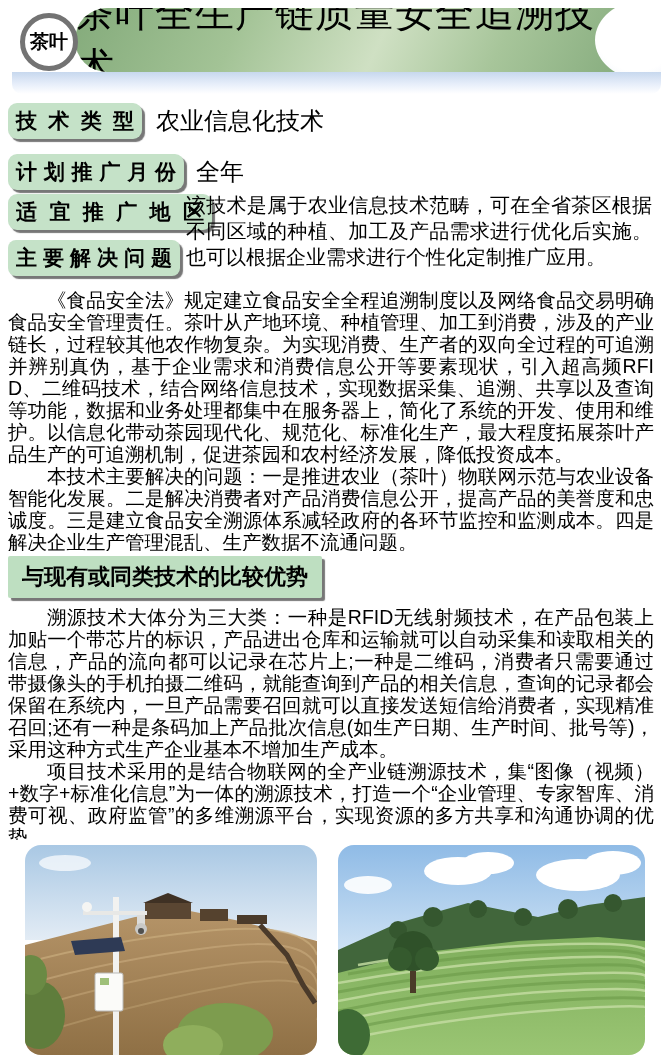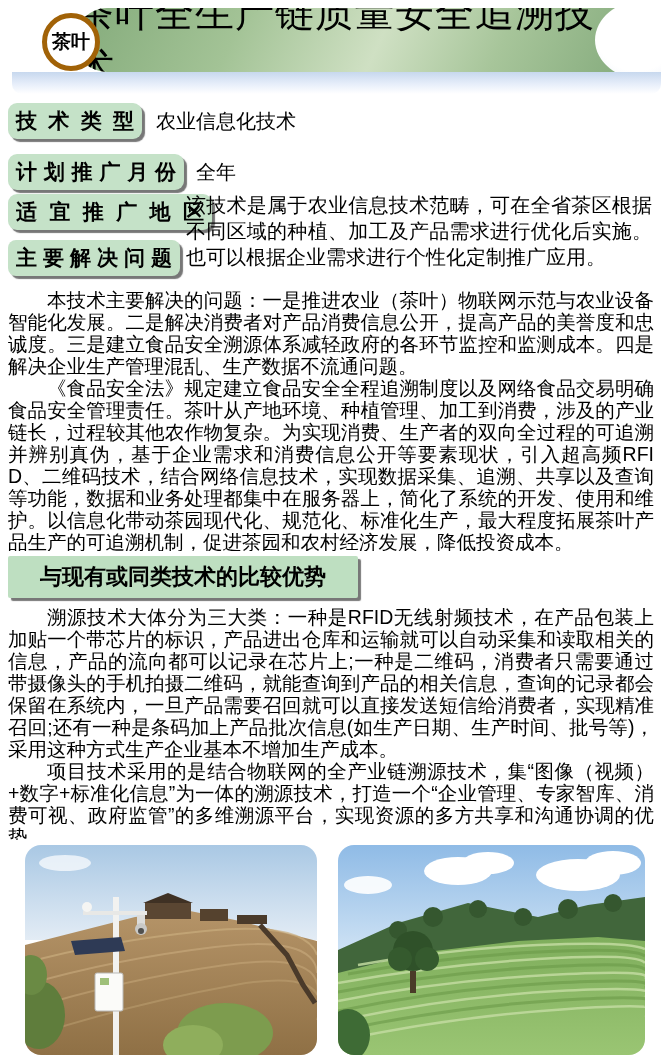--- a/index.html
+++ b/index.html
@@ -22,58 +22,58 @@
     position:absolute; right:-34px; top:50%; transform:translateY(-50%);
     width:100px; height:80px; border-radius:50%;
     background:radial-gradient(circle at 42% 35%, #ffffff 55%, #e2ebf6 100%);
   }
   .reflection {
     position:absolute; left:12px; right:0; top:72px; height:22px;
     background:linear-gradient(180deg,#c7d8ee 0%,#e7eefa 55%,#ffffff 100%);
     border-radius:0 0 10px 10px;
   }
   .badge {
-    position:absolute; left:42px; top:13px; width:58px; height:58px;
-    background:#ffffff; border:5px solid #a16207; border-radius:50%;
+    position:absolute; left:20px; top:13px; width:58px; height:58px;
+    background:#ffffff; border:5px solid #737373; border-radius:50%;
     display:flex; align-items:center; justify-content:center;
     font-size:19px; font-weight:700; color:#000; z-index:3;
   }
 
   
   .label-box {
     position:absolute; left:8px; height:36px;
     background:#c5e2c8; border-radius:9px;
     box-shadow:3px 3px 1px rgba(95,95,95,0.85);
     font-size:21px; font-weight:600; line-height:36px;
     padding:0 8px; text-align:justify; text-align-last:justify; color:#000;
   }
   .label-square { border-radius:8px; }
   .field-value {
-    position:absolute; font-size:20px; font-weight:500; color:#000;
+    position:absolute; font-size:24px; font-weight:500; color:#000;
     line-height:36px; white-space:nowrap;
   }
   .field3-text {
     position:absolute; left:186px; top:192px; width:466px;
     font-size:20px; line-height:26px; text-align:justify; word-break:break-all; color:#000;
   }
 
   
   .bodyblock { position:absolute; left:8px; width:646px; overflow:hidden; }
   .bodyblock p {
     font-size:19.5px; line-height:22px; text-align:justify;
     text-indent:2em; word-break:break-all; color:#000;
   }
   #intro-block { top:289px; height:262px; }
   #compare-block { top:606px; height:234px; }
 
   .section-header {
     position:absolute; left:8px; top:556px; height:42px;
     background:#bedfc1; border-radius:2px;
     box-shadow:3px 3px 1px rgba(95,95,95,0.85);
-    font-size:22px; font-weight:700; line-height:42px; padding:0 32px; color:#000;
+    font-size:22px; font-weight:700; line-height:42px; padding:0 14px; color:#000;
   }
 
   
   .photo { position:absolute; top:845px; height:210px; border-radius:16px; overflow:hidden; }
   #photo-left { left:25px; width:292px; }
   #photo-right { left:338px; width:307px; }
   .photo svg { display:block; width:100%; height:100%; }
 </style>
 </head>
 <body>
@@ -91,22 +91,22 @@
   <div class="field-value" style="left:156px; top:103px;">农业信息化技术</div>
 
   <div class="label-box" style="top:154px; width:176px;">计划推广月份</div>
   <div class="field-value" style="left:196px; top:154px;">全年</div>
 
   <div class="label-box" style="top:194px; width:204px;">适宜推广地区</div>
   <div class="label-box label-square" style="top:240px; width:172px;">主要解决问题</div>
   <div class="field3-text">该技术是属于农业信息技术范畴，可在全省茶区根据不同区域的种植、加工及产品需求进行优化后实施。也可以根据企业需求进行个性化定制推广应用。</div>
 
   <div class="bodyblock" id="intro-block">
+    <p>《食品安全法》规定建立食品安全全程追溯制度以及网络食品交易明确食品安全管理责任。茶叶从产地环境、种植管理、加工到消费，涉及的产业链长，过程较其他农作物复杂。为实现消费、生产者的双向全过程的可追溯并辨别真伪，基于企业需求和消费信息公开等要素现状，引入超高频RFID、二维码技术，结合网络信息技术，实现数据采集、追溯、共享以及查询等功能，数据和业务处理都集中在服务器上，简化了系统的开发、使用和维护。以信息化带动茶园现代化、规范化、标准化生产，最大程度拓展茶叶产品生产的可追溯机制，促进茶园和农村经济发展，降低投资成本。</p>
     <p>本技术主要解决的问题：一是推进农业（茶叶）物联网示范与农业设备智能化发展。二是解决消费者对产品消费信息公开，提高产品的美誉度和忠诚度。三是建立食品安全溯源体系减轻政府的各环节监控和监测成本。四是解决企业生产管理混乱、生产数据不流通问题。</p>
-    <p>《食品安全法》规定建立食品安全全程追溯制度以及网络食品交易明确食品安全管理责任。茶叶从产地环境、种植管理、加工到消费，涉及的产业链长，过程较其他农作物复杂。为实现消费、生产者的双向全过程的可追溯并辨别真伪，基于企业需求和消费信息公开等要素现状，引入超高频RFID、二维码技术，结合网络信息技术，实现数据采集、追溯、共享以及查询等功能，数据和业务处理都集中在服务器上，简化了系统的开发、使用和维护。以信息化带动茶园现代化、规范化、标准化生产，最大程度拓展茶叶产品生产的可追溯机制，促进茶园和农村经济发展，降低投资成本。</p>
   </div>
 
   <div class="section-header">与现有或同类技术的比较优势</div>
   <div class="bodyblock" id="compare-block">
     <p>溯源技术大体分为三大类：一种是RFID无线射频技术，在产品包装上加贴一个带芯片的标识，产品进出仓库和运输就可以自动采集和读取相关的信息，产品的流向都可以记录在芯片上;一种是二维码，消费者只需要通过带摄像头的手机拍摄二维码，就能查询到产品的相关信息，查询的记录都会保留在系统内，一旦产品需要召回就可以直接发送短信给消费者，实现精准召回;还有一种是条码加上产品批次信息(如生产日期、生产时间、批号等)，采用这种方式生产企业基本不增加生产成本。</p>
     <p>项目技术采用的是结合物联网的全产业链溯源技术，集“图像（视频）+数字+标准化信息”为一体的溯源技术，打造一个“企业管理、专家智库、消费可视、政府监管”的多维溯源平台，实现资源的多方共享和沟通协调的优势。</p>
   </div>
 
   <div class="photo" id="photo-left">
     <svg viewBox="0 0 292 210" preserveAspectRatio="none">

